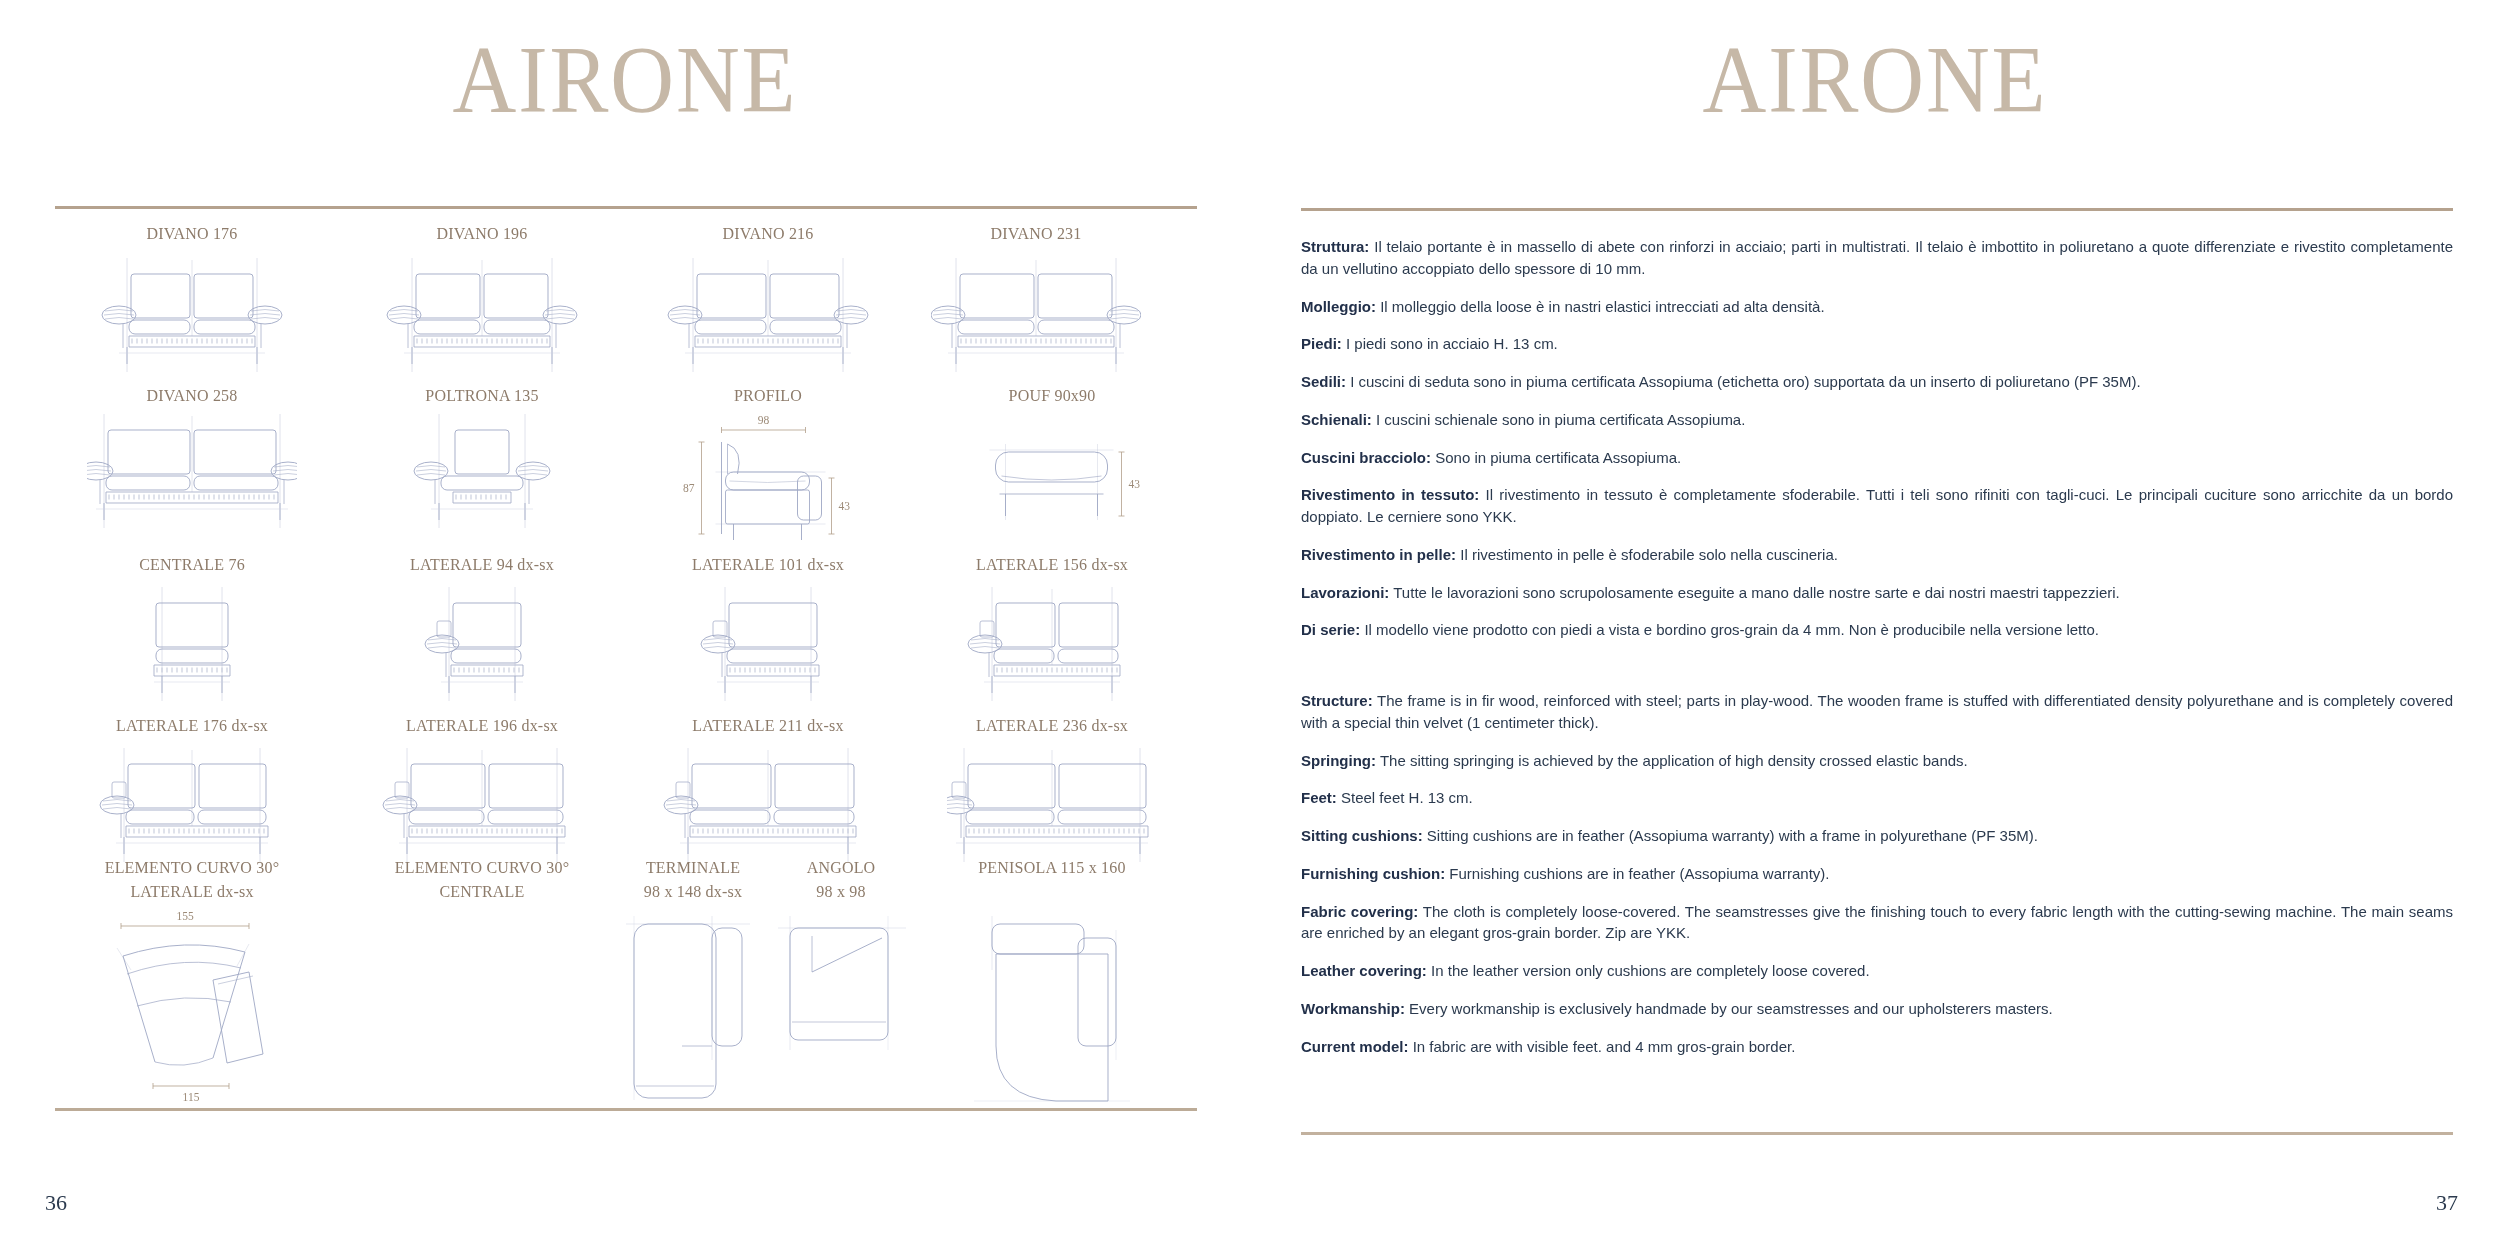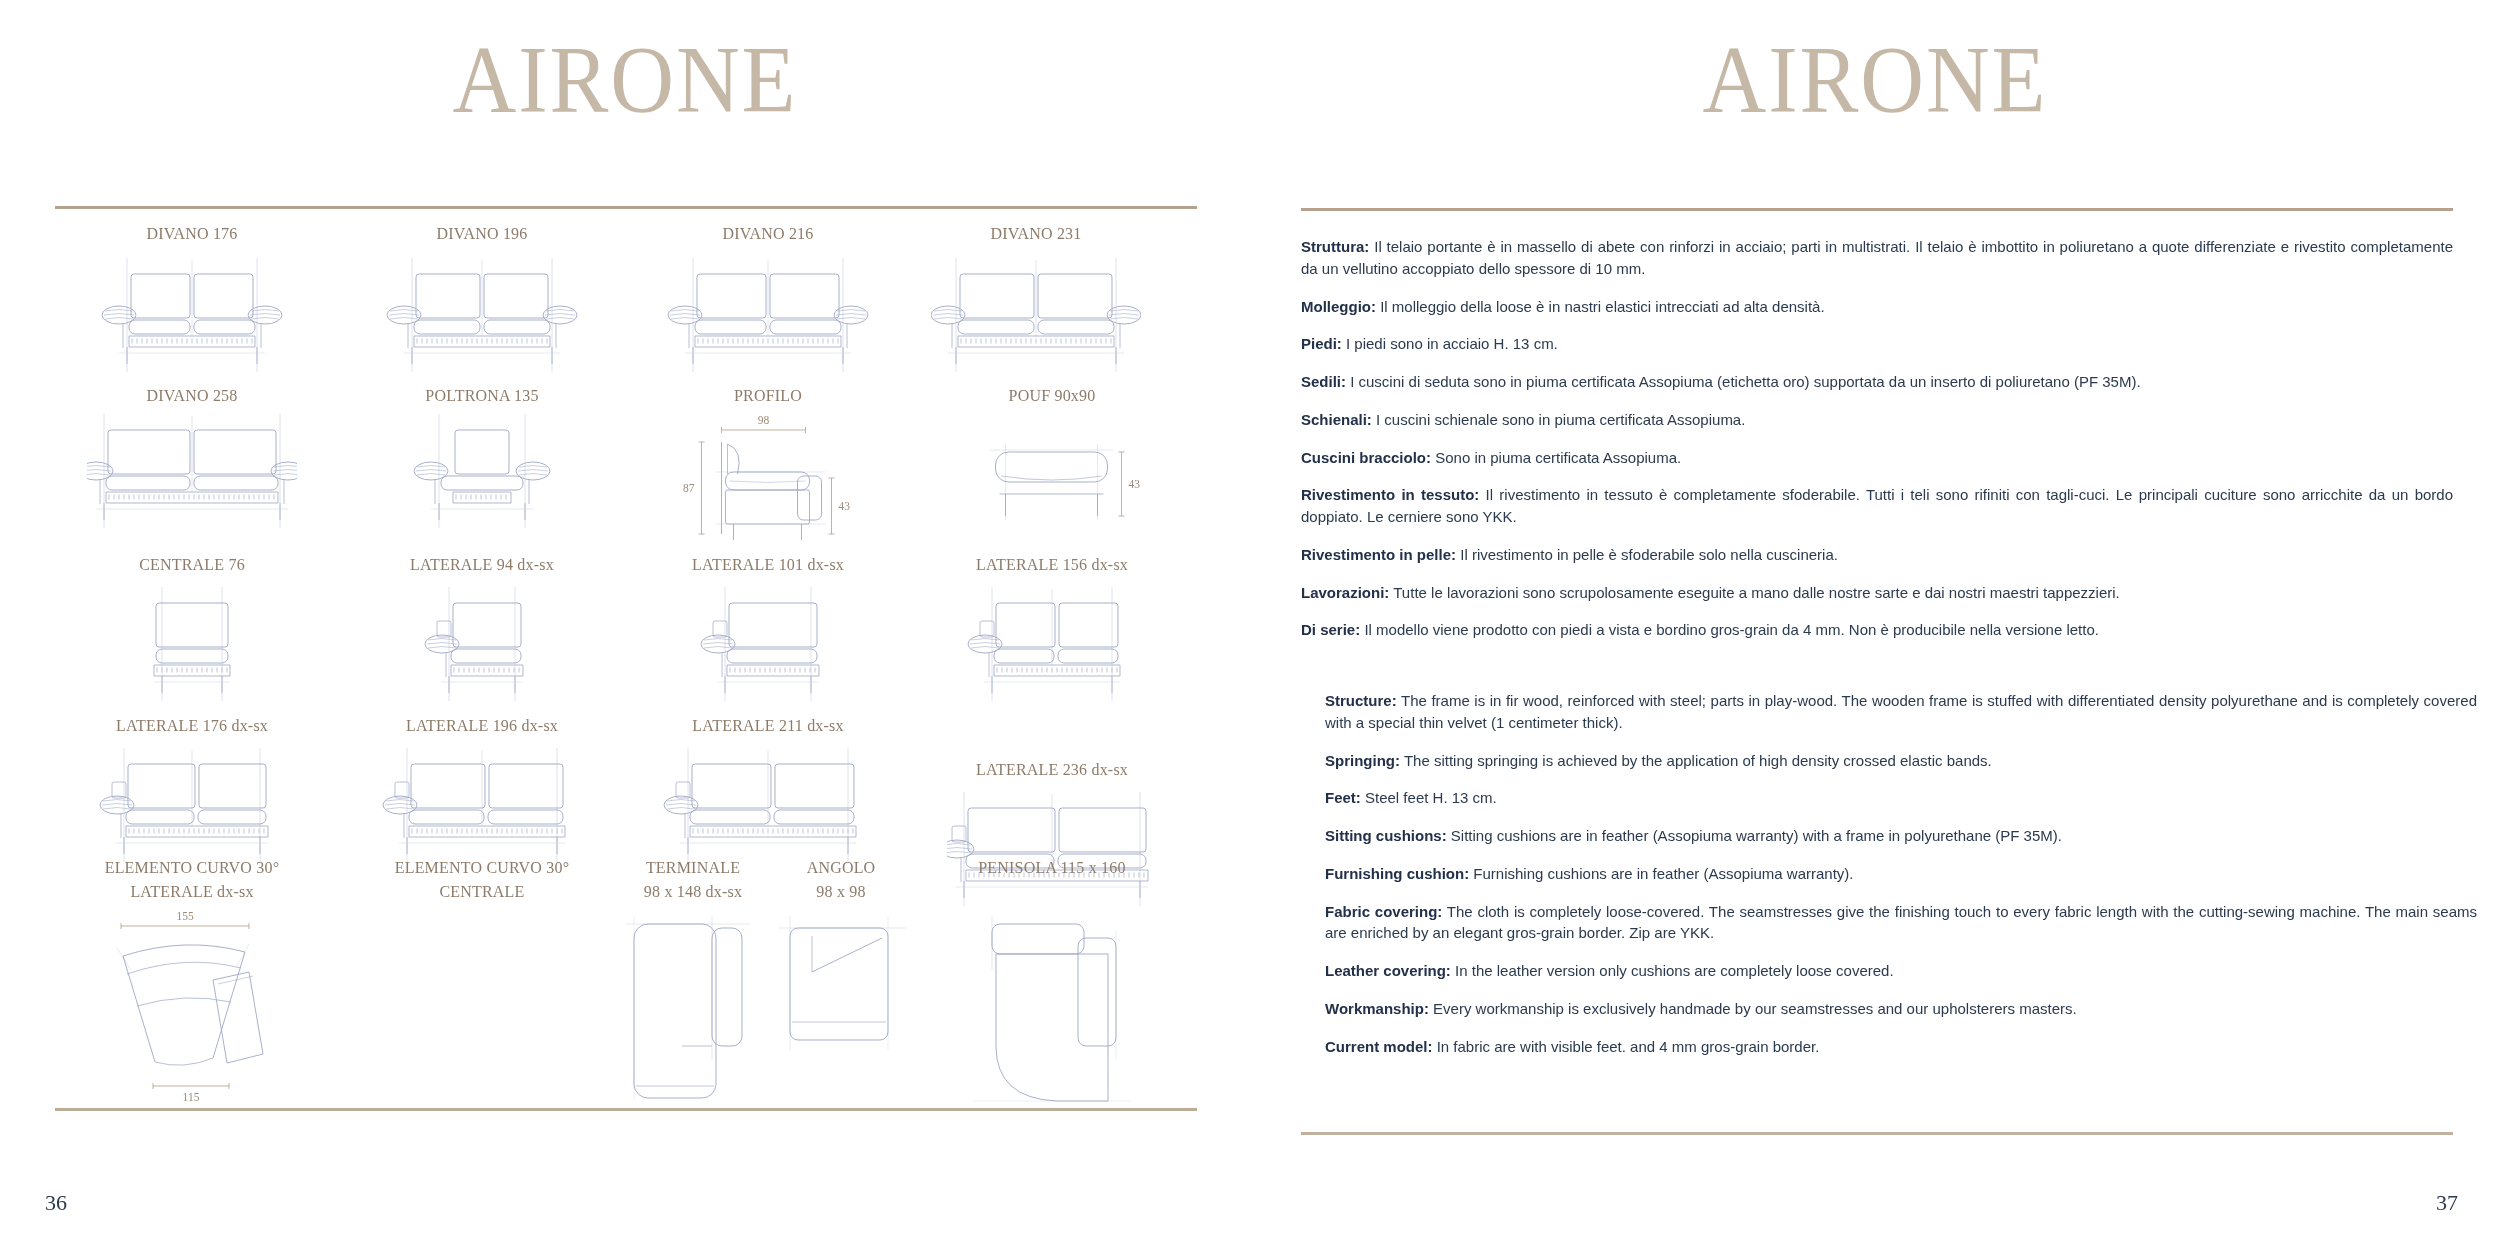--- a/index.html
+++ b/index.html
@@ -21,21 +21,21 @@
   .pn-l{left:45px;top:1190px;}
   .pn-r{right:42px;top:1190px;}
   .cell{position:absolute;transform:translateX(-50%);text-align:center;}
   .cell-label{font-family:"Liberation Serif",serif;font-size:16px;line-height:24px;color:#8d7b6a;
               white-space:nowrap;letter-spacing:.2px;}
   .lblbox{height:24px;}
   .lblbox2{height:48px;}
   .cell-draw{text-align:center;}
   .specs{position:absolute;left:51px;width:1152px;}
   .specs-it{top:236px;}
-  .specs-en{top:690px;margin-left:24px;}
+  .specs-en{top:690px;}
   .specs p{margin:0 0 16px 0;font-size:15px;line-height:1.45;color:#2b3a4e;text-align:justify;}
   .specs b{color:#22304a;}
   svg{display:inline-block;vertical-align:top;}
 </style>
 </head>
 <body>
 
 <div class="spread">
 
   <section class="page page-left">
@@ -454,21 +454,21 @@
               <line x1="27" y1="84" x2="193" y2="84" stroke="#9fa7c4" stroke-width="0.9" stroke-opacity="0.9"></line>
               <line x1="29" y1="89" x2="191" y2="89" stroke="#b9bfd3" stroke-width="5" stroke-opacity=".45" stroke-dasharray="2 3"></line>
               <line x1="27" y1="95" x2="193" y2="95" stroke="#9fa7c4" stroke-width="0.9" stroke-opacity="0.9"></line>
               <line x1="27" y1="84" x2="27" y2="95" stroke="#9fa7c4" stroke-width="0.9" stroke-opacity="0.9"></line>
               <line x1="193" y1="84" x2="193" y2="95" stroke="#9fa7c4" stroke-width="0.9" stroke-opacity="0.9"></line>
               <line x1="25" y1="95" x2="25" y2="112" stroke="#9fa7c4" stroke-width="0.9" stroke-opacity="0.9"></line>
               <line x1="185" y1="95" x2="185" y2="112" stroke="#9fa7c4" stroke-width="0.9" stroke-opacity="0.9"></line>
               <line x1="17" y1="101" x2="193" y2="101" stroke="#ccd0df" stroke-width="0.6" stroke-opacity="0.8"></line>
             </svg></div>
         </div>
-        <div class="cell" style="left: 1052px; top: 714px; margin-top: 44px;">
+        <div class="cell" style="left: 1052px; top: 714px;">
           <div class="lblbox">
             <div class="cell-label">LATERALE 236 dx-sx</div>
           </div>
           <div class="cell-draw" style="margin-top: 4px;"><svg width="210" height="128" viewBox="0 0 210 128" xmlns="http://www.w3.org/2000/svg">
               <line x1="17" y1="6" x2="17" y2="120" stroke="#ccd0df" stroke-width="0.7" stroke-opacity="0.85"></line>
               <line x1="193" y1="6" x2="193" y2="120" stroke="#ccd0df" stroke-width="0.7" stroke-opacity="0.85"></line>
               <line x1="105" y1="8" x2="105" y2="84" stroke="#ccd0df" stroke-width="0.7" stroke-opacity="0.8"></line>
               <rect x="21" y="22" width="87" height="44" rx="3" fill="none" stroke="#9fa7c4" stroke-width="1" stroke-opacity="0.9"></rect>
               <rect x="112" y="22" width="87" height="44" rx="3" fill="none" stroke="#9fa7c4" stroke-width="1" stroke-opacity="0.9"></rect>
               <rect x="5" y="40" width="14" height="16" rx="2" fill="none" stroke="#9fa7c4" stroke-width="0.8" stroke-opacity="0.9"></rect>

